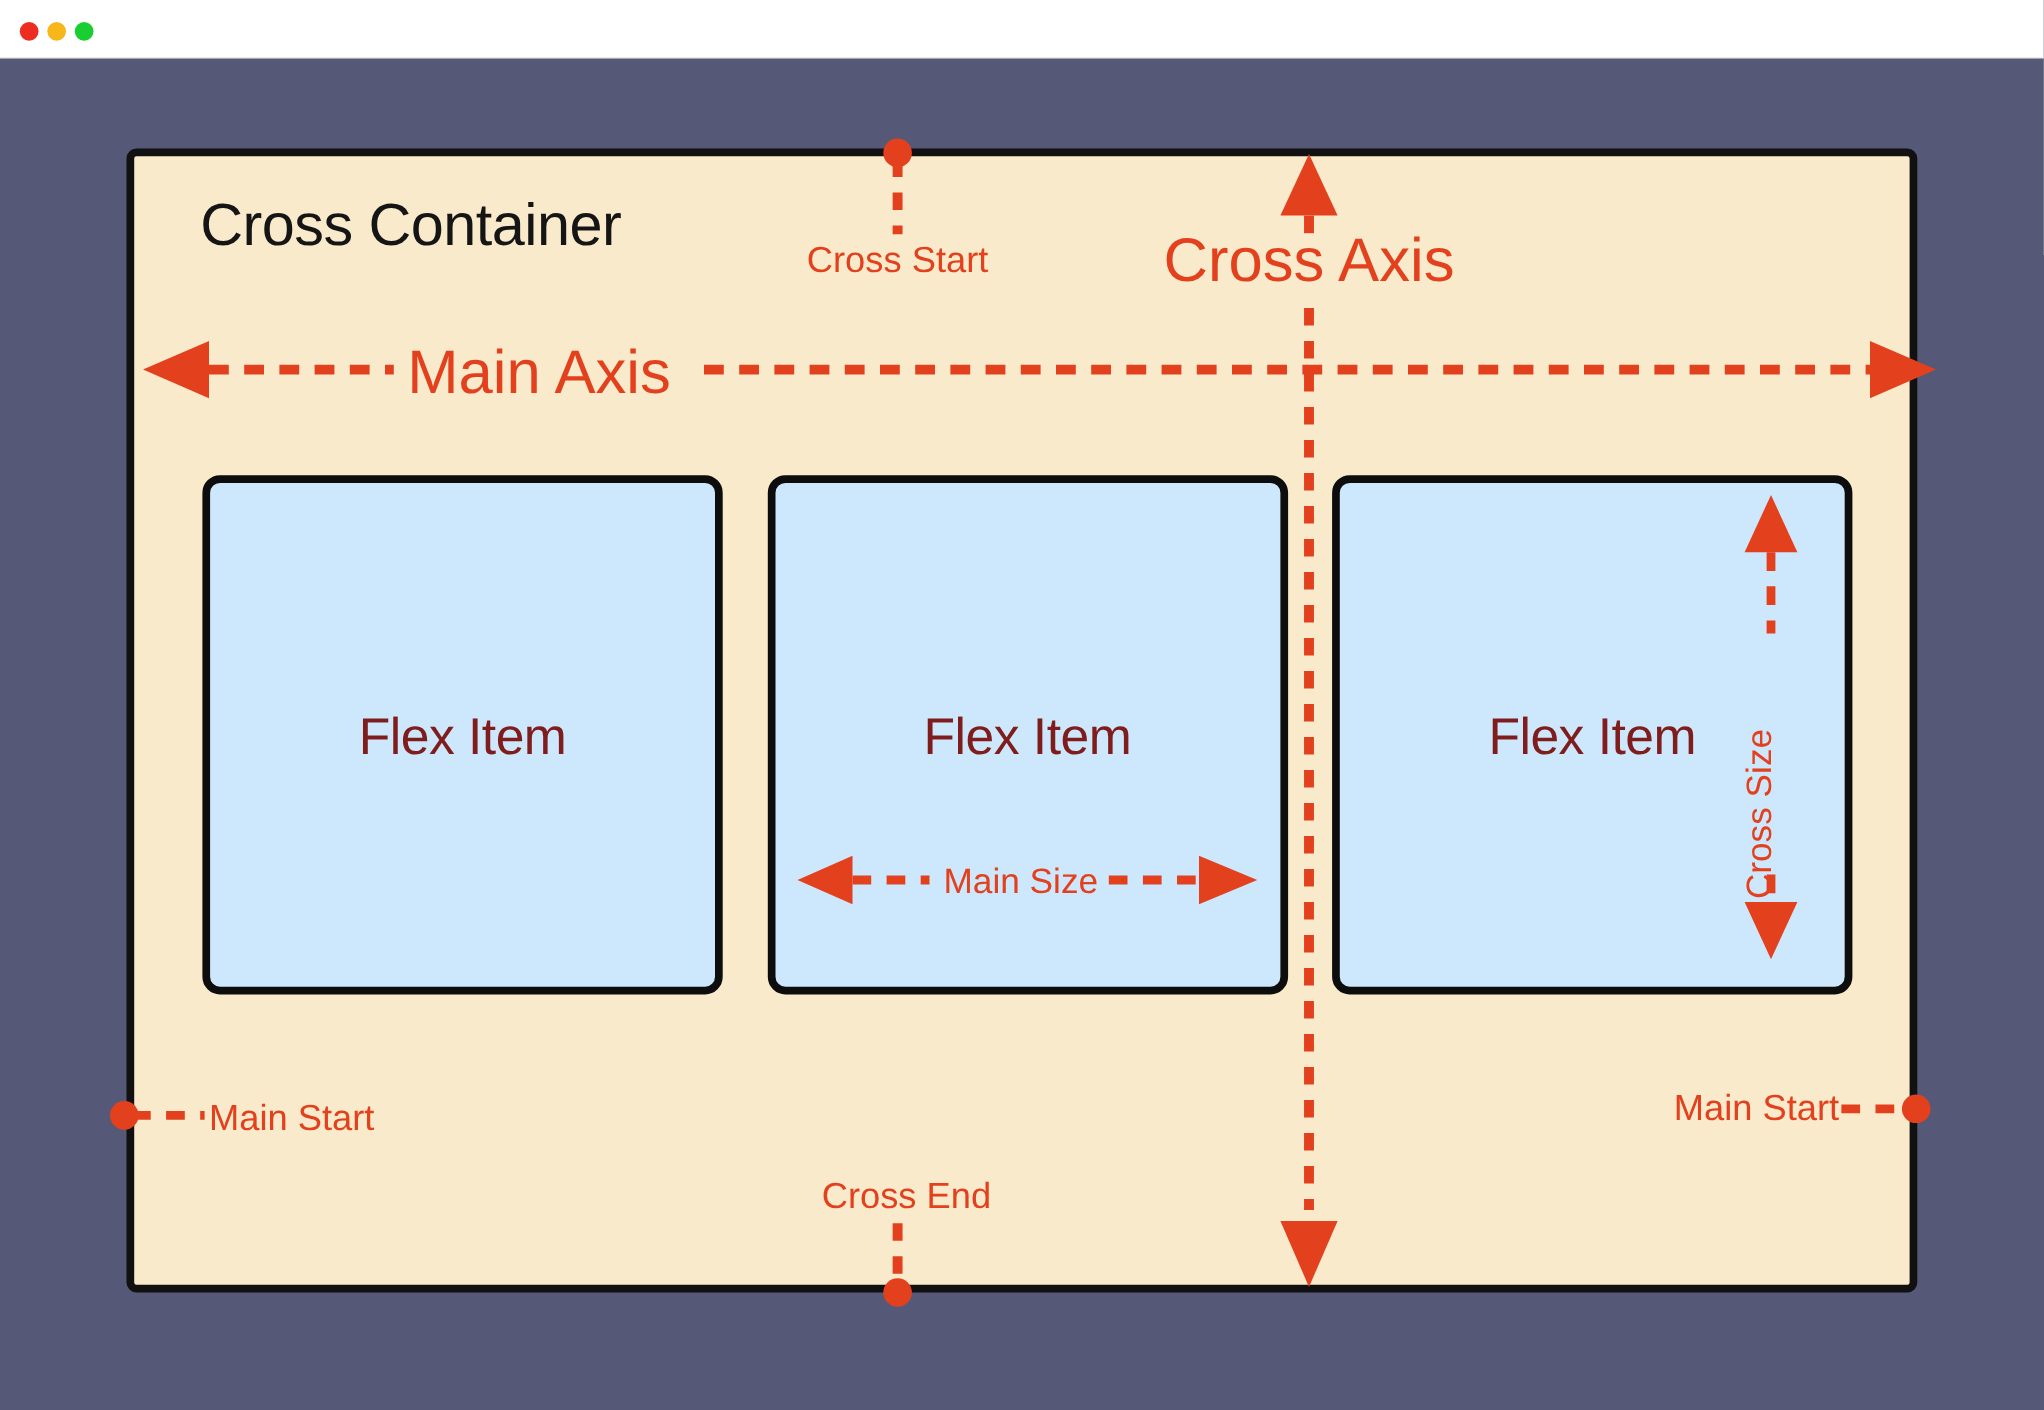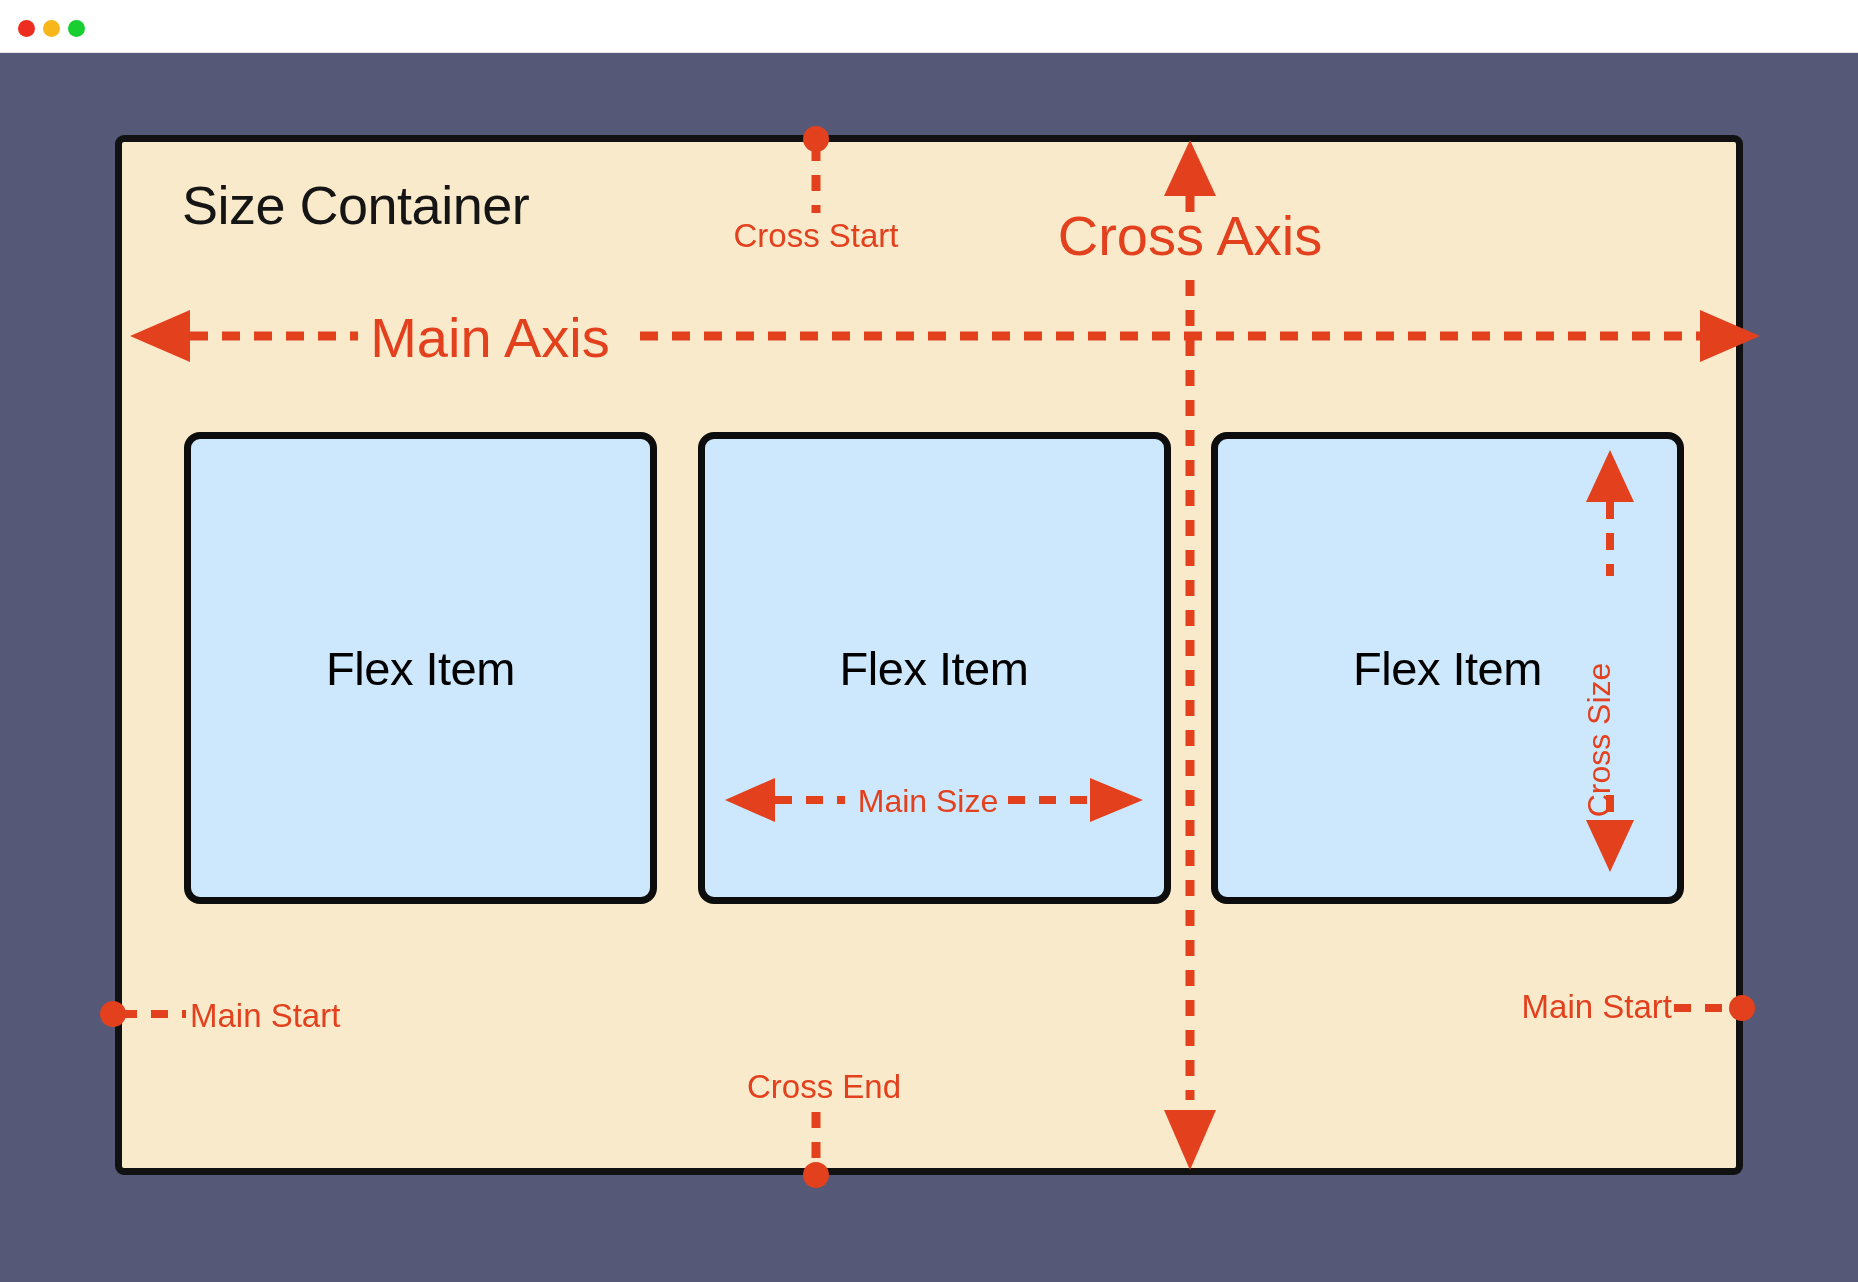--- a/index.html
+++ b/index.html
@@ -83,21 +83,21 @@
     background: #CDE7FC;
     border: 7px solid #0D0D0D;
     border-radius: 16px;
     box-sizing: border-box;
     display: flex;
     align-items: center;
     justify-content: center;
   }
   .flex-item-label {
     font-size: 47px;
-    color: #000000;
+    color: #7f1d1d;
     font-family: "Liberation Sans", sans-serif;
     letter-spacing: -0.5px;
   }
 
   
   #anno {
     position: absolute;
     left: 0; top: 0;
     width: 1858px;
     height: 1282px;
@@ -136,21 +136,21 @@
 <div id="window">
 
   <div id="titlebar">
     <div class="traffic-dot" id="dot-close"></div>
     <div class="traffic-dot" id="dot-min"></div>
     <div class="traffic-dot" id="dot-max"></div>
   </div>
 
   <div id="flex-container">
 
-    <div id="container-title">Size Container</div>
+    <div id="container-title">Cross Container</div>
 
     <div id="items-row">
       <div class="flex-item">
         <span class="flex-item-label">Flex Item</span>
       </div>
       <div class="flex-item">
         <span class="flex-item-label">Flex Item</span>
       </div>
       <div class="flex-item">
         <span class="flex-item-label">Flex Item</span>

